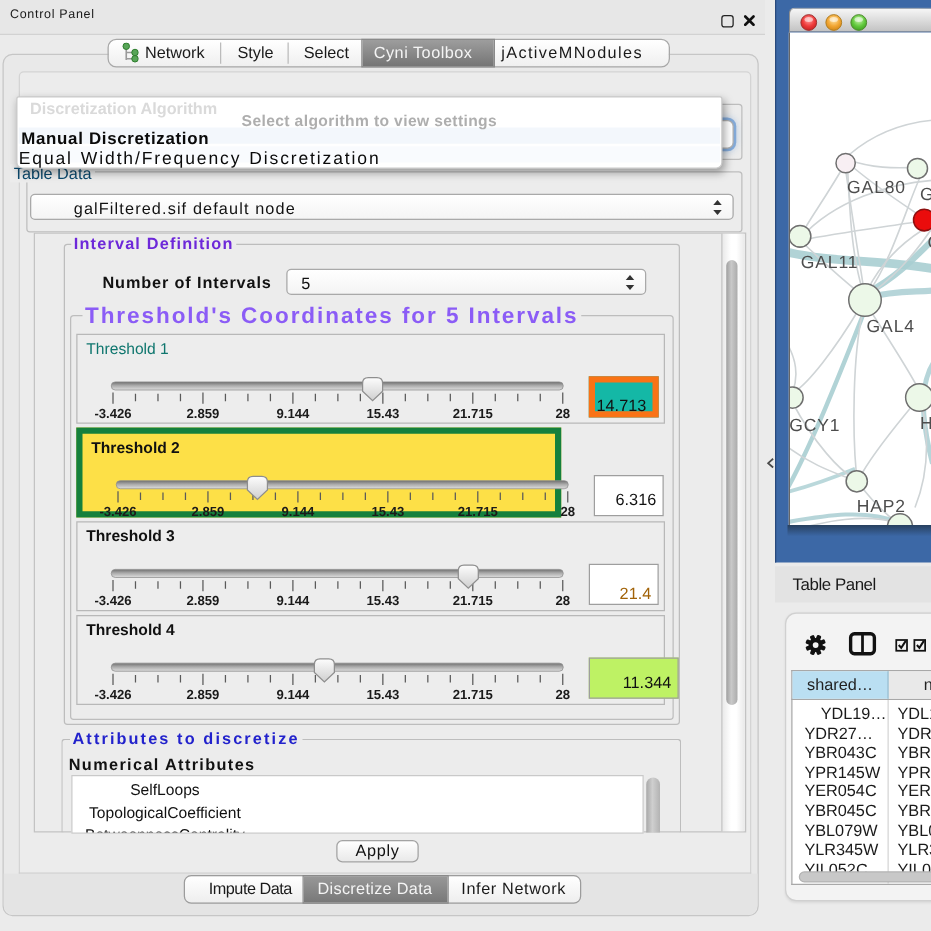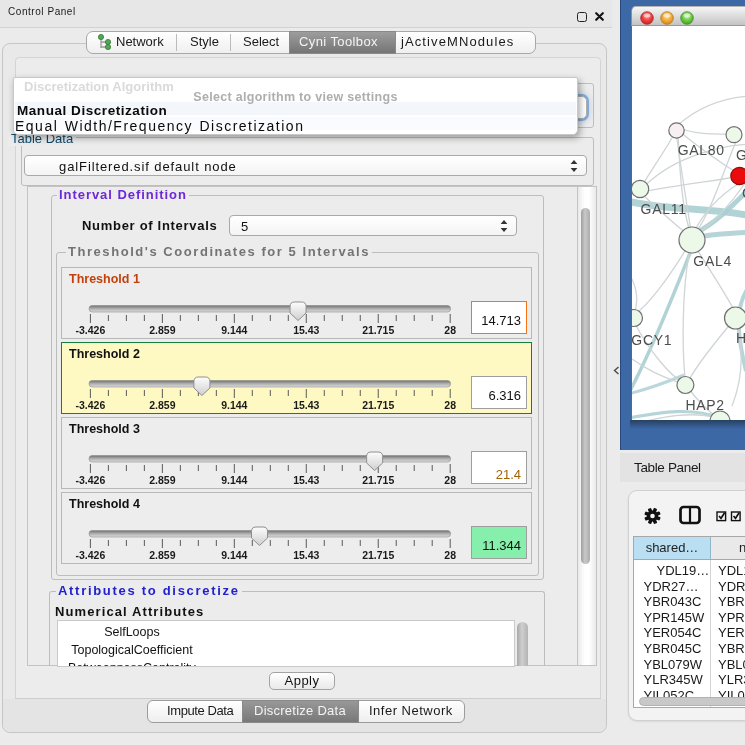--- a/index.html
+++ b/index.html
@@ -52,25 +52,25 @@
   <div class="abs" style="left:82px;top:218px;font-size:13px;font-weight:bold;color:#111;letter-spacing:0.7px;">Number of Intervals</div>
   <div class="combo abs" style="left:229px;top:215px;width:288px;height:21px;">
     <span style="position:absolute;left:11px;top:3px;">5</span>
     <svg class="spin" width="8" height="12" viewBox="0 0 8 12">
       <path d="M4,0 L7.4,4 L0.6,4 Z" fill="#333"></path>
         <path d="M4,12 L7.4,8 L0.6,8 Z" fill="#333"></path>
     </svg>
   </div>
 
   <div class="abs" style="left:56px;top:252px;width:481px;height:322px;border:1px solid #bdbdbd;border-radius:3px;"></div>
-  <div class="grouptitle" style="left:66px;top:246px;color:#737373;background:#ececec;font-size:13px;letter-spacing:1.55px;font-weight:bold;">Threshold's Coordinates for 5 Intervals</div>
+  <div class="grouptitle" style="left:66px;top:246px;color:#8b5cf6;background:#ececec;font-size:18px;letter-spacing:1.55px;font-weight:bold;">Threshold's Coordinates for 5 Intervals</div>
 
   <div id="th-container">
       <div class="abs" style="left:61px;top:267px;width:471px;height:72px;border:1px solid #b8b8b8;background:#ededed;box-sizing:border-box;">
-        <div style="position:absolute;left:7px;top:4px;font-size:12.5px;font-weight:bold;color:#c2410c;">Threshold 1</div>
+        <div style="position:absolute;left:7px;top:4px;font-size:12.5px;font-weight:normal;color:#0f766e;">Threshold 1</div>
         <svg width="471" height="72" viewBox="0 0 471 72" style="position:absolute;left:0;top:0;">
           <defs>
             <linearGradient id="trk0" x1="0" y1="0" x2="0" y2="1">
               <stop offset="0" stop-color="#6f6f6f"></stop>
               <stop offset="0.45" stop-color="#aaaaaa"></stop>
               <stop offset="1" stop-color="#dedede"></stop>
             </linearGradient>
             <linearGradient id="th0" x1="0" y1="0" x2="0" y2="1">
               <stop offset="0" stop-color="#fdfdfd"></stop>
               <stop offset="1" stop-color="#cfcfcf"></stop>
@@ -99,25 +99,25 @@
           <line x1="370.2099999999999" y1="47" x2="370.2099999999999" y2="53" stroke="#5a5a5a" stroke-width="1"></line>
           <line x1="388.19999999999993" y1="46" x2="388.19999999999993" y2="55" stroke="#5a5a5a" stroke-width="1"></line>
           <text x="28.4" y="66" font-size="10.5" font-weight="bold" fill="#1a1a1a" text-anchor="middle" font-family="Liberation Sans">-3.426</text>
           <text x="100.35999999999999" y="66" font-size="10.5" font-weight="bold" fill="#1a1a1a" text-anchor="middle" font-family="Liberation Sans">2.859</text>
           <text x="172.32" y="66" font-size="10.5" font-weight="bold" fill="#1a1a1a" text-anchor="middle" font-family="Liberation Sans">9.144</text>
           <text x="244.28" y="66" font-size="10.5" font-weight="bold" fill="#1a1a1a" text-anchor="middle" font-family="Liberation Sans">15.43</text>
           <text x="316.23999999999995" y="66" font-size="10.5" font-weight="bold" fill="#1a1a1a" text-anchor="middle" font-family="Liberation Sans">21.715</text>
           <text x="388.19999999999993" y="66" font-size="10.5" font-weight="bold" fill="#1a1a1a" text-anchor="middle" font-family="Liberation Sans">28</text>
           <path d="M 228.0755616368612,38.5 q0,-4.5 4.5,-4.5 h7 q4.5,0 4.5,4.5 v6.5 l-8,7.5 l-8,-7.5 z" fill="url(#th0)" stroke="#8e8e8e" stroke-width="1"></path>
         </svg>
-        <div style="position:absolute;left:409px;top:33px;width:56px;height:33px;background:#ffffff;border:1px solid #f97316;box-sizing:border-box;text-align:center;">
+        <div style="position:absolute;left:409px;top:33px;width:56px;height:33px;background:#14b8a6;border:5px solid #f97316;box-sizing:border-box;text-align:center;">
           <div style="position:absolute;right:5px;top:11px;font-size:13px;color:#111;">14.713</div>
         </div>
       </div>
-      <div class="abs" style="left:61px;top:342px;width:471px;height:72px;border:1px solid #15803d;background:#fef9c3;box-sizing:border-box;">
+      <div class="abs" style="left:61px;top:342px;width:388px;height:72px;border:5px solid #15803d;background:#fde047;box-sizing:border-box;">
         <div style="position:absolute;left:7px;top:4px;font-size:12.5px;font-weight:bold;color:#111;">Threshold 2</div>
         <svg width="471" height="72" viewBox="0 0 471 72" style="position:absolute;left:0;top:0;">
           <defs>
             <linearGradient id="trk1" x1="0" y1="0" x2="0" y2="1">
               <stop offset="0" stop-color="#6f6f6f"></stop>
               <stop offset="0.45" stop-color="#aaaaaa"></stop>
               <stop offset="1" stop-color="#dedede"></stop>
             </linearGradient>
             <linearGradient id="th1" x1="0" y1="0" x2="0" y2="1">
               <stop offset="0" stop-color="#fdfdfd"></stop>
@@ -243,21 +243,21 @@
           <line x1="370.2099999999999" y1="47" x2="370.2099999999999" y2="53" stroke="#5a5a5a" stroke-width="1"></line>
           <line x1="388.19999999999993" y1="46" x2="388.19999999999993" y2="55" stroke="#5a5a5a" stroke-width="1"></line>
           <text x="28.4" y="66" font-size="10.5" font-weight="bold" fill="#1a1a1a" text-anchor="middle" font-family="Liberation Sans">-3.426</text>
           <text x="100.35999999999999" y="66" font-size="10.5" font-weight="bold" fill="#1a1a1a" text-anchor="middle" font-family="Liberation Sans">2.859</text>
           <text x="172.32" y="66" font-size="10.5" font-weight="bold" fill="#1a1a1a" text-anchor="middle" font-family="Liberation Sans">9.144</text>
           <text x="244.28" y="66" font-size="10.5" font-weight="bold" fill="#1a1a1a" text-anchor="middle" font-family="Liberation Sans">15.43</text>
           <text x="316.23999999999995" y="66" font-size="10.5" font-weight="bold" fill="#1a1a1a" text-anchor="middle" font-family="Liberation Sans">21.715</text>
           <text x="388.19999999999993" y="66" font-size="10.5" font-weight="bold" fill="#1a1a1a" text-anchor="middle" font-family="Liberation Sans">28</text>
           <path d="M 189.5034811939159,38.5 q0,-4.5 4.5,-4.5 h7 q4.5,0 4.5,4.5 v6.5 l-8,7.5 l-8,-7.5 z" fill="url(#th3)" stroke="#8e8e8e" stroke-width="1"></path>
         </svg>
-        <div style="position:absolute;left:409px;top:33px;width:56px;height:33px;background:#86efac;border:1px solid #9e9e9e;box-sizing:border-box;">
+        <div style="position:absolute;left:409px;top:33px;width:72px;height:33px;background:#bef264;border:1px solid #9e9e9e;box-sizing:border-box;">
           <div style="position:absolute;right:5px;top:11px;font-size:13px;color:#111;">11.344</div>
         </div>
       </div>
     </div>
 
   <div class="abs" style="left:49px;top:591px;width:494px;height:74px;border:1px solid #bdbdbd;border-top:1px solid #bdbdbd;border-bottom:none;border-radius:3px 3px 0 0;"></div>
   <div class="grouptitle" style="left:56px;top:585px;color:#2222cc;background:#ececec;font-size:13px;letter-spacing:1.7px;font-weight:bold;">Attributes to discretize</div>
   <div class="abs" style="left:55px;top:604px;font-size:13px;font-weight:bold;color:#111;letter-spacing:1.1px;">Numerical Attributes</div>
 
   <div class="abs" style="left:57px;top:620px;width:458px;height:46.5px;background:#ffffff;border:1px solid #c9c9c9;box-sizing:border-box;overflow:hidden;text-align:center;">

